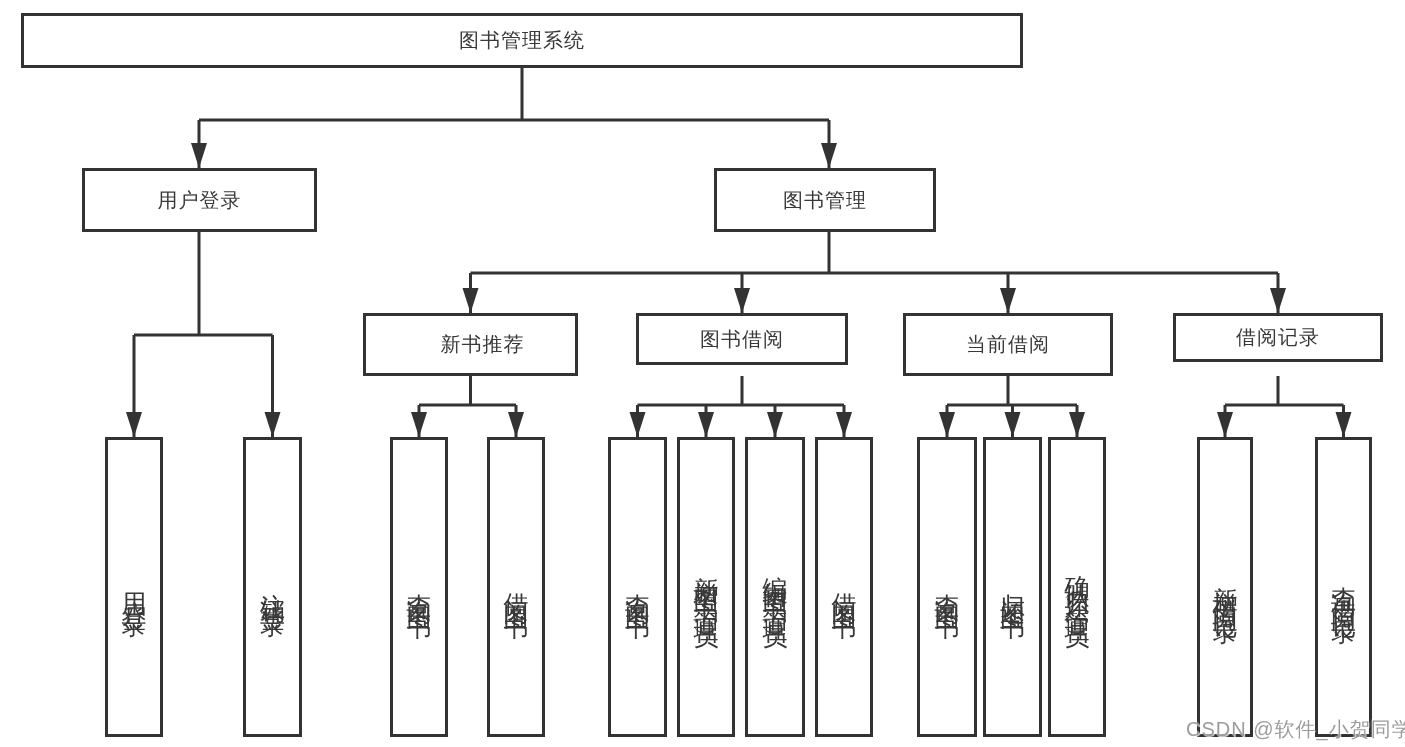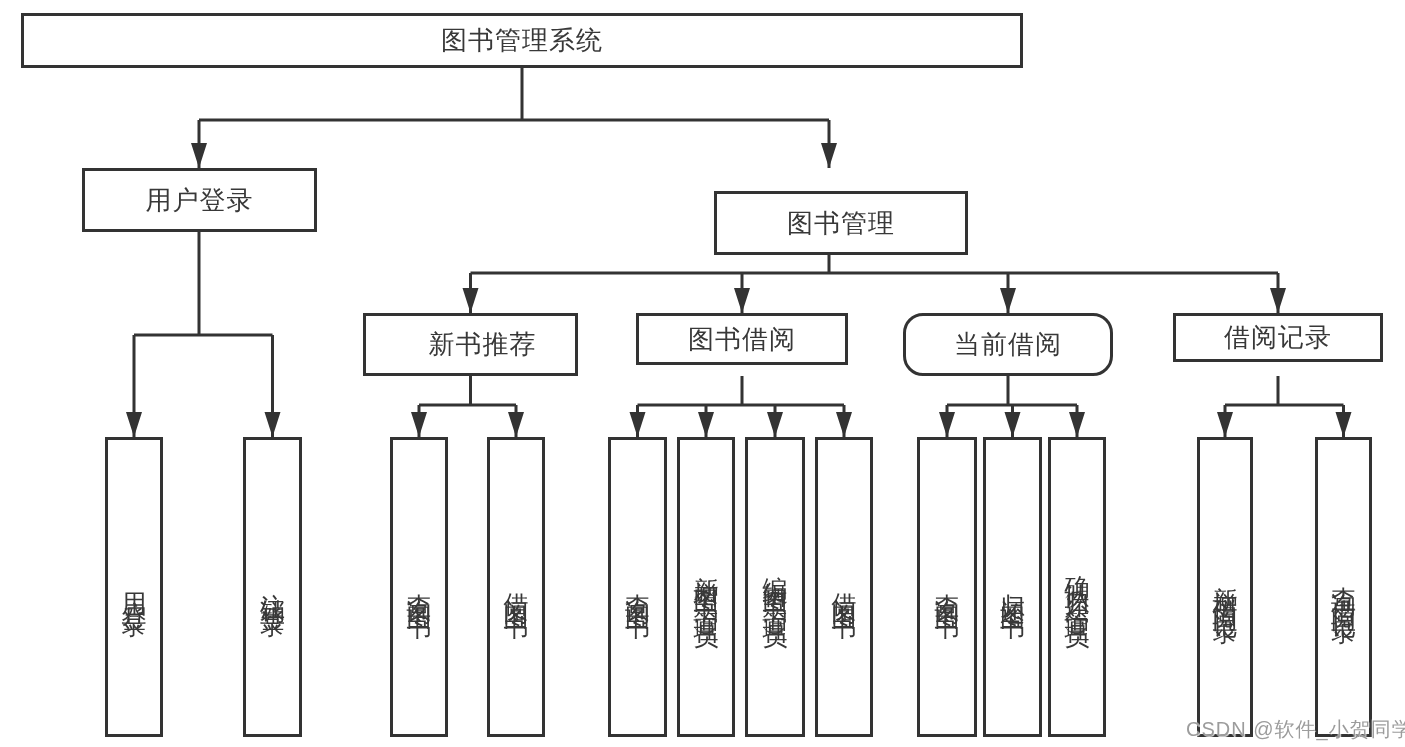--- a/index.html
+++ b/index.html
@@ -39,21 +39,21 @@
   .node {
     position: absolute;
     background: var(--canvas);
     border: 3px solid var(--border);
     color: var(--text);
     display: flex;
     align-items: center;
     justify-content: center;
   }
   .h-node {
-    font-size: 26px;
+    font-size: 20px;
     letter-spacing: 1px;
     white-space: nowrap;
   }
   .v-node span {
     writing-mode: vertical-rl;
     text-orientation: mixed;
     font-size: 25px;
     letter-spacing: 7px;
     line-height: 1;
     white-space: nowrap;
@@ -102,25 +102,25 @@
     </g>
     <g>
       <path class="l" d="M1278 376 V405 M1225 405 H1343.5 M1225 405 V437 M1343.5 405 V437"></path>
       <path class="a" d="M1217 412 H1233 L1225 437 Z M1335.5 412 H1351.5 L1343.5 437 Z"></path>
     </g>
   </svg>
 
   <div class="node h-node" style="left:21px; top:13px; width:1002px; height:55px;">图书管理系统</div>
 
   <div class="node h-node" style="left:82px; top:168px; width:235px; height:64px;">用户登录</div>
-  <div class="node h-node" style="left:714px; top:168px; width:254px; height:64px;margin-top:23px;">图书管理</div>
+  <div class="node h-node" style="left:714px; top:168px; width:222px; height:64px;">图书管理</div>
 
   <div class="node h-node" style="left:363px; top:313px; width:215px; height:63px;padding-left:24px;">新书推荐</div>
   <div class="node h-node" style="left:636px; top:313px; width:212px; height:52px;">图书借阅</div>
-  <div class="node h-node" style="left:903px; top:313px; width:210px; height:63px;border-radius:20px;">当前借阅</div>
+  <div class="node h-node" style="left:903px; top:313px; width:210px; height:63px;">当前借阅</div>
   <div class="node h-node" style="left:1173px; top:313px; width:210px; height:49px;">借阅记录</div>
 
   <div class="node v-node" style="left:105px; top:437px; width:58px; height:300px;">
     <span>用户登录</span>
   </div>
   <div class="node v-node" style="left:243px; top:437px; width:59px; height:300px;">
     <span>注销登录</span>
   </div>
 
   <div class="node v-node" style="left:390px; top:437px; width:58px; height:300px;">

